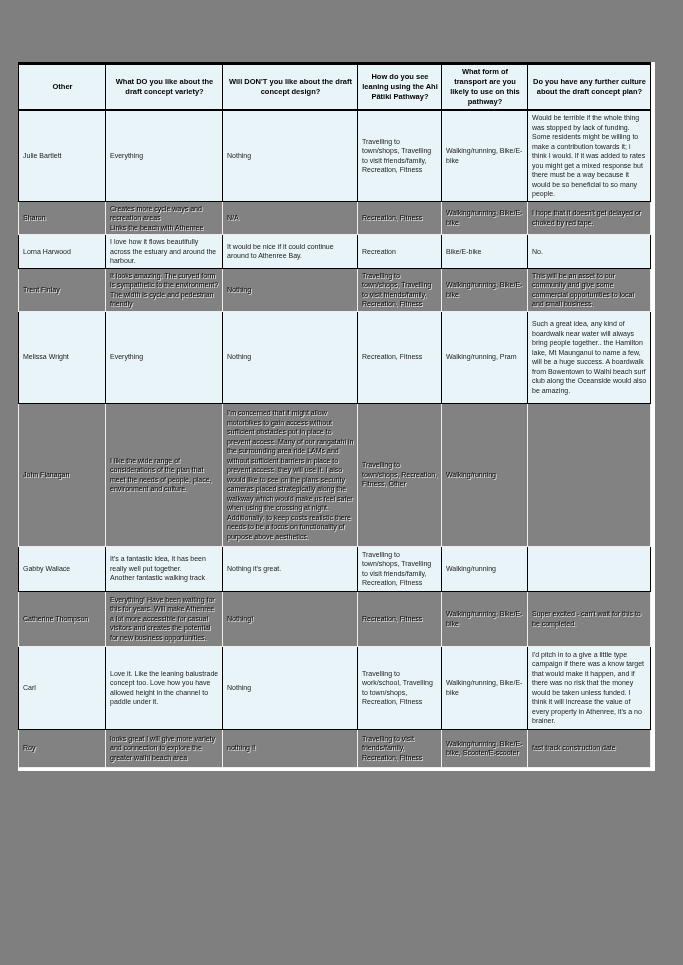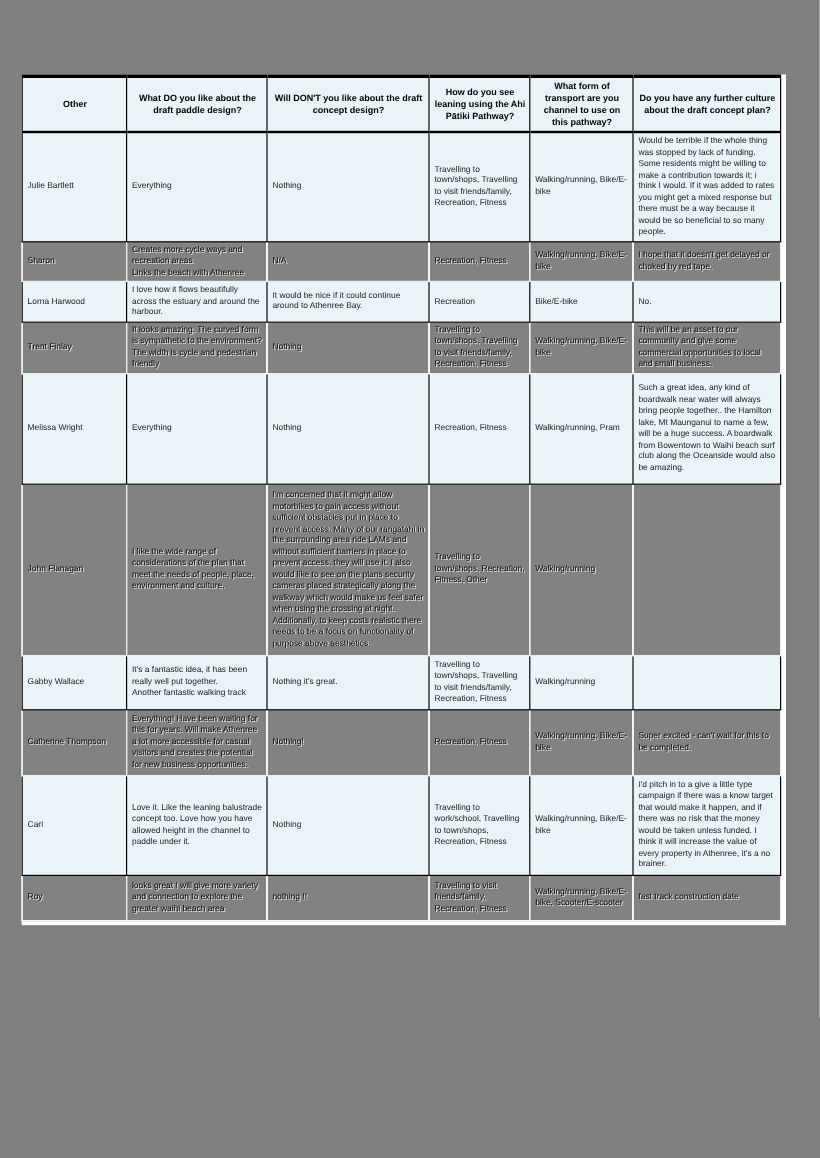--- a/index.html
+++ b/index.html
@@ -82,24 +82,24 @@
       <col style="width:87px">
         <col style="width:117px">
         <col style="width:135px">
       <col style="width:84px">
         <col style="width:86px">
         <col style="width:123px">
     </colgroup>
     <thead>
       <tr>
         <th>Other</th>
-        <th>What DO you like about the draft paddle design?</th>
+        <th>What DO you like about the draft concept variety?</th>
         <th>Will DON'T you like about the draft concept design?</th>
         <th>How do you see leaning using the Ahi Pātiki Pathway?</th>
-        <th>What form of transport are you channel to use on this pathway?</th>
+        <th>What form of transport are you likely to use on this pathway?</th>
         <th>Do you have any further culture about the draft concept plan?</th>
       </tr>
     </thead>
     <tbody>
       <tr>
         <td>Julie Bartlett</td>
         <td>Everything</td>
         <td>Nothing</td>
         <td>Travelling to town/shops, Travelling to visit friends/family, Recreation, Fitness</td>
         <td>Walking/running, Bike/E-bike</td>

